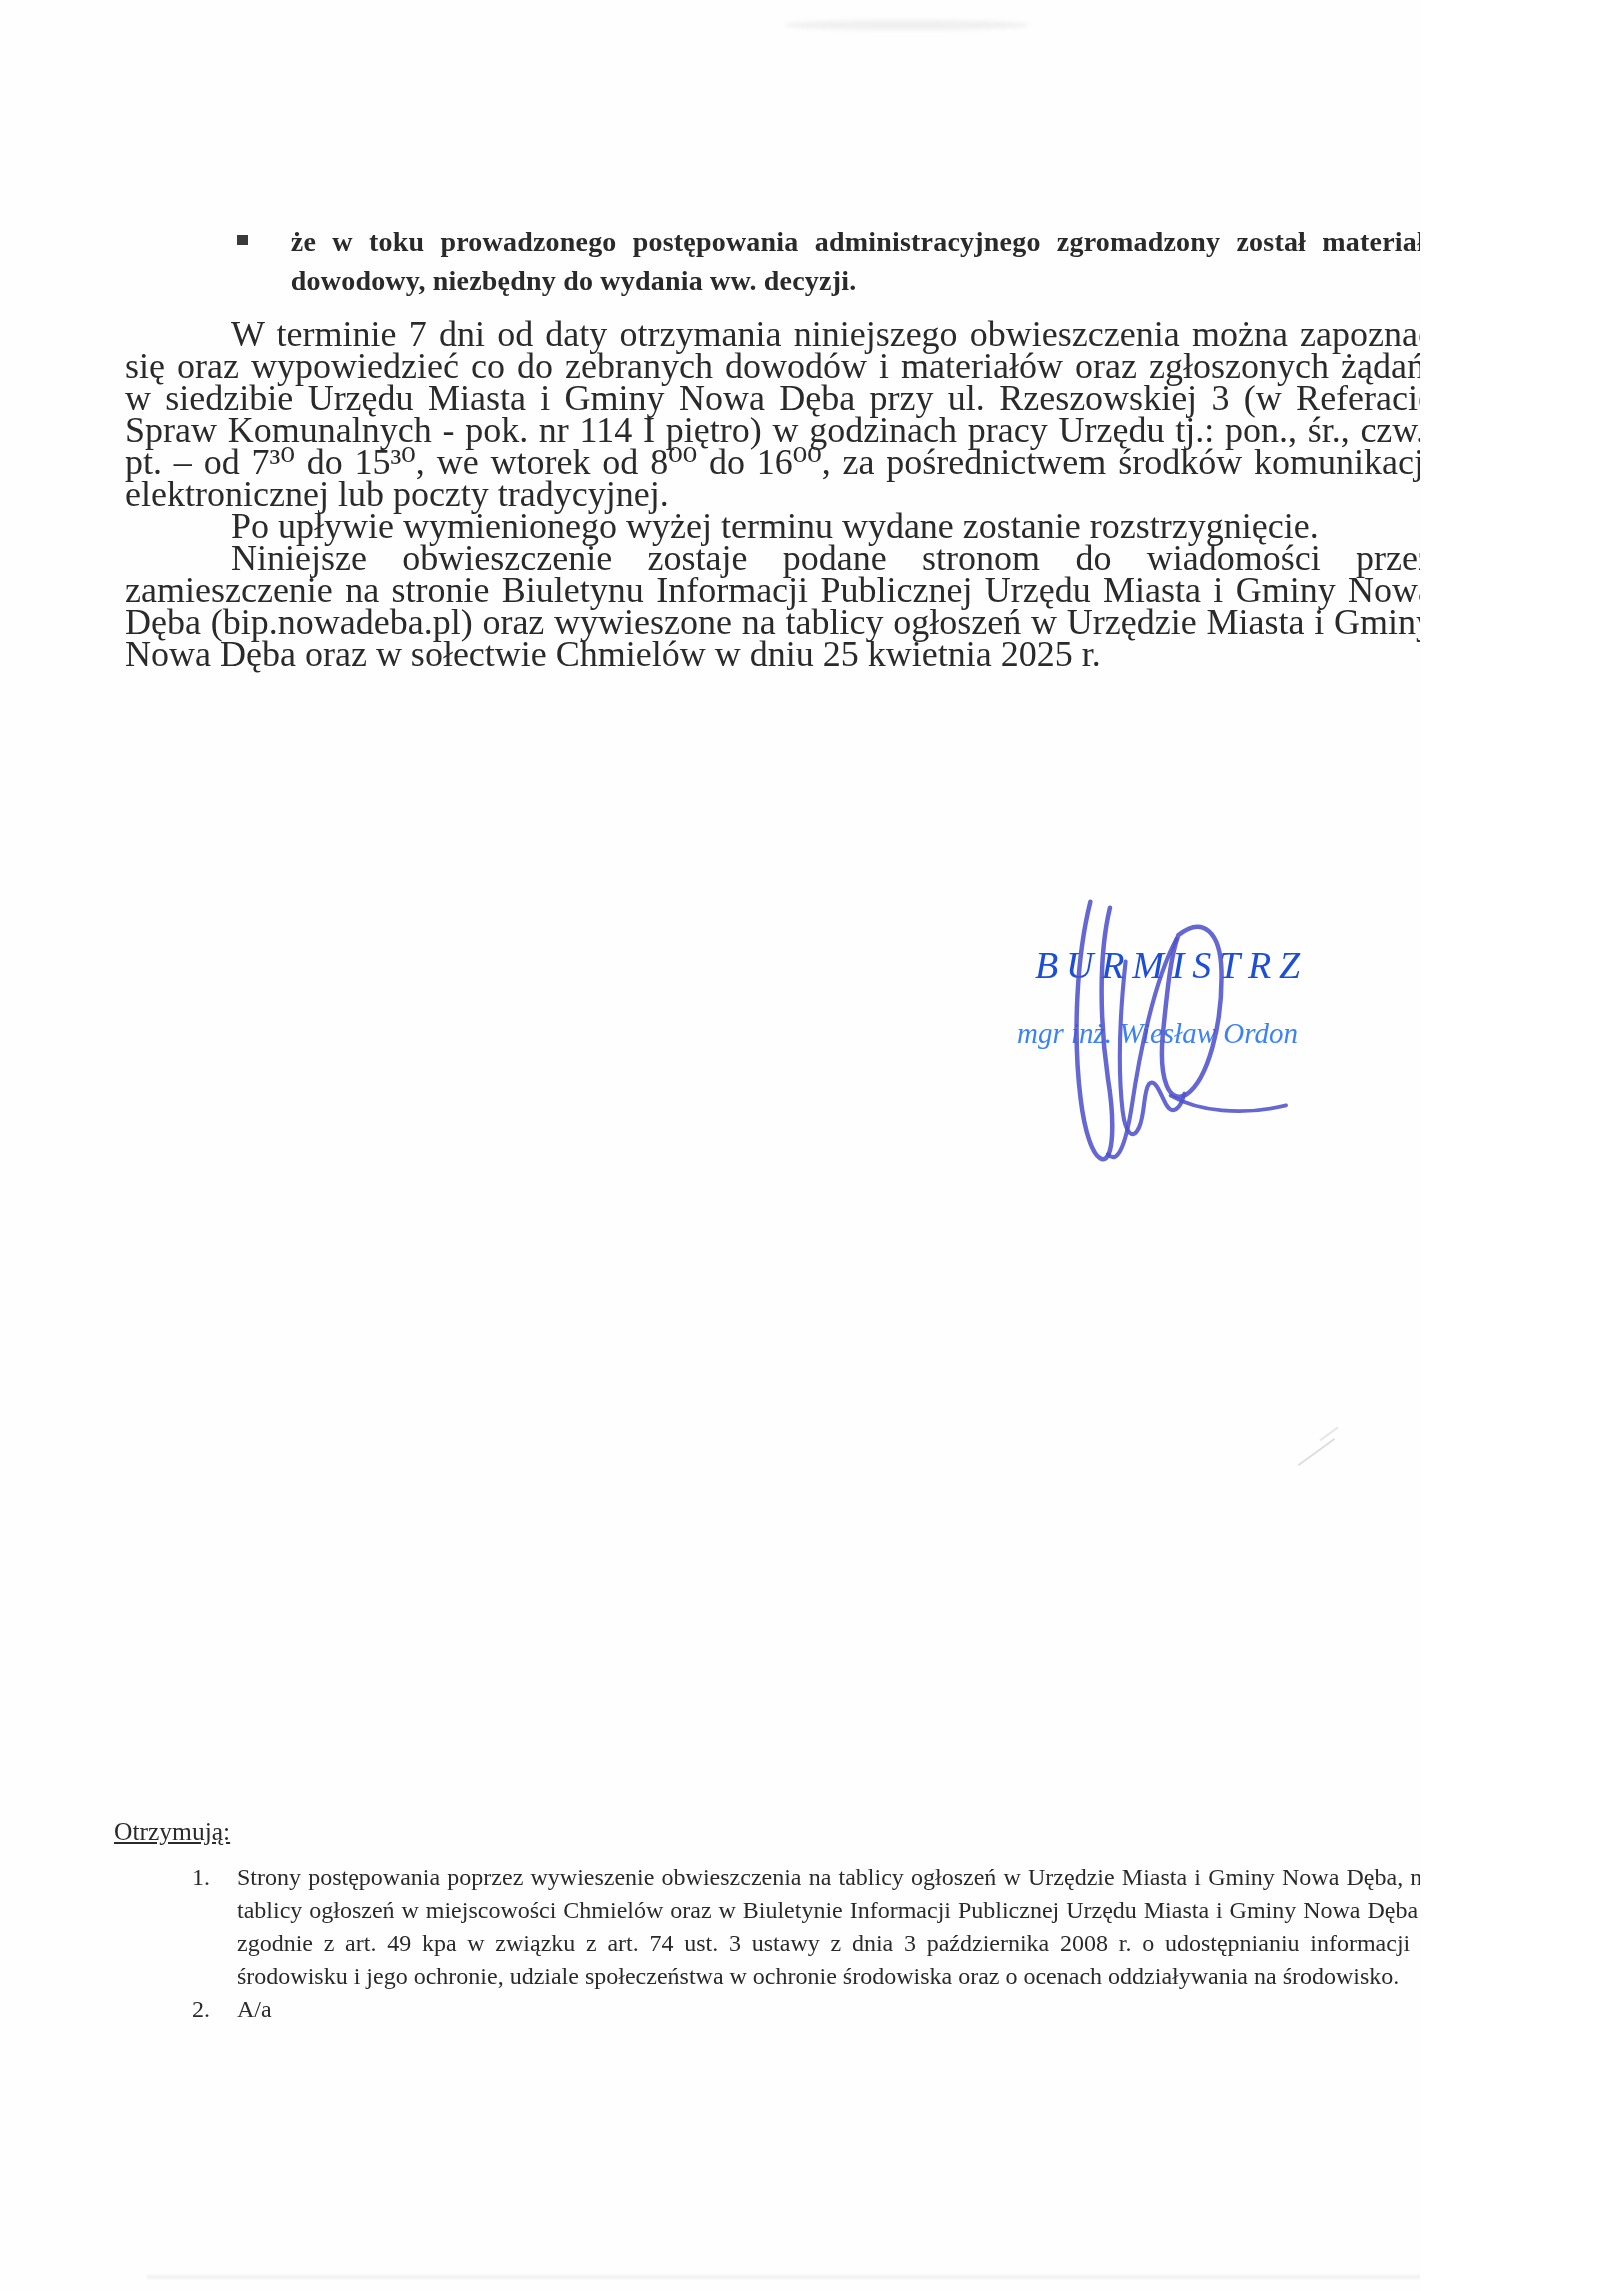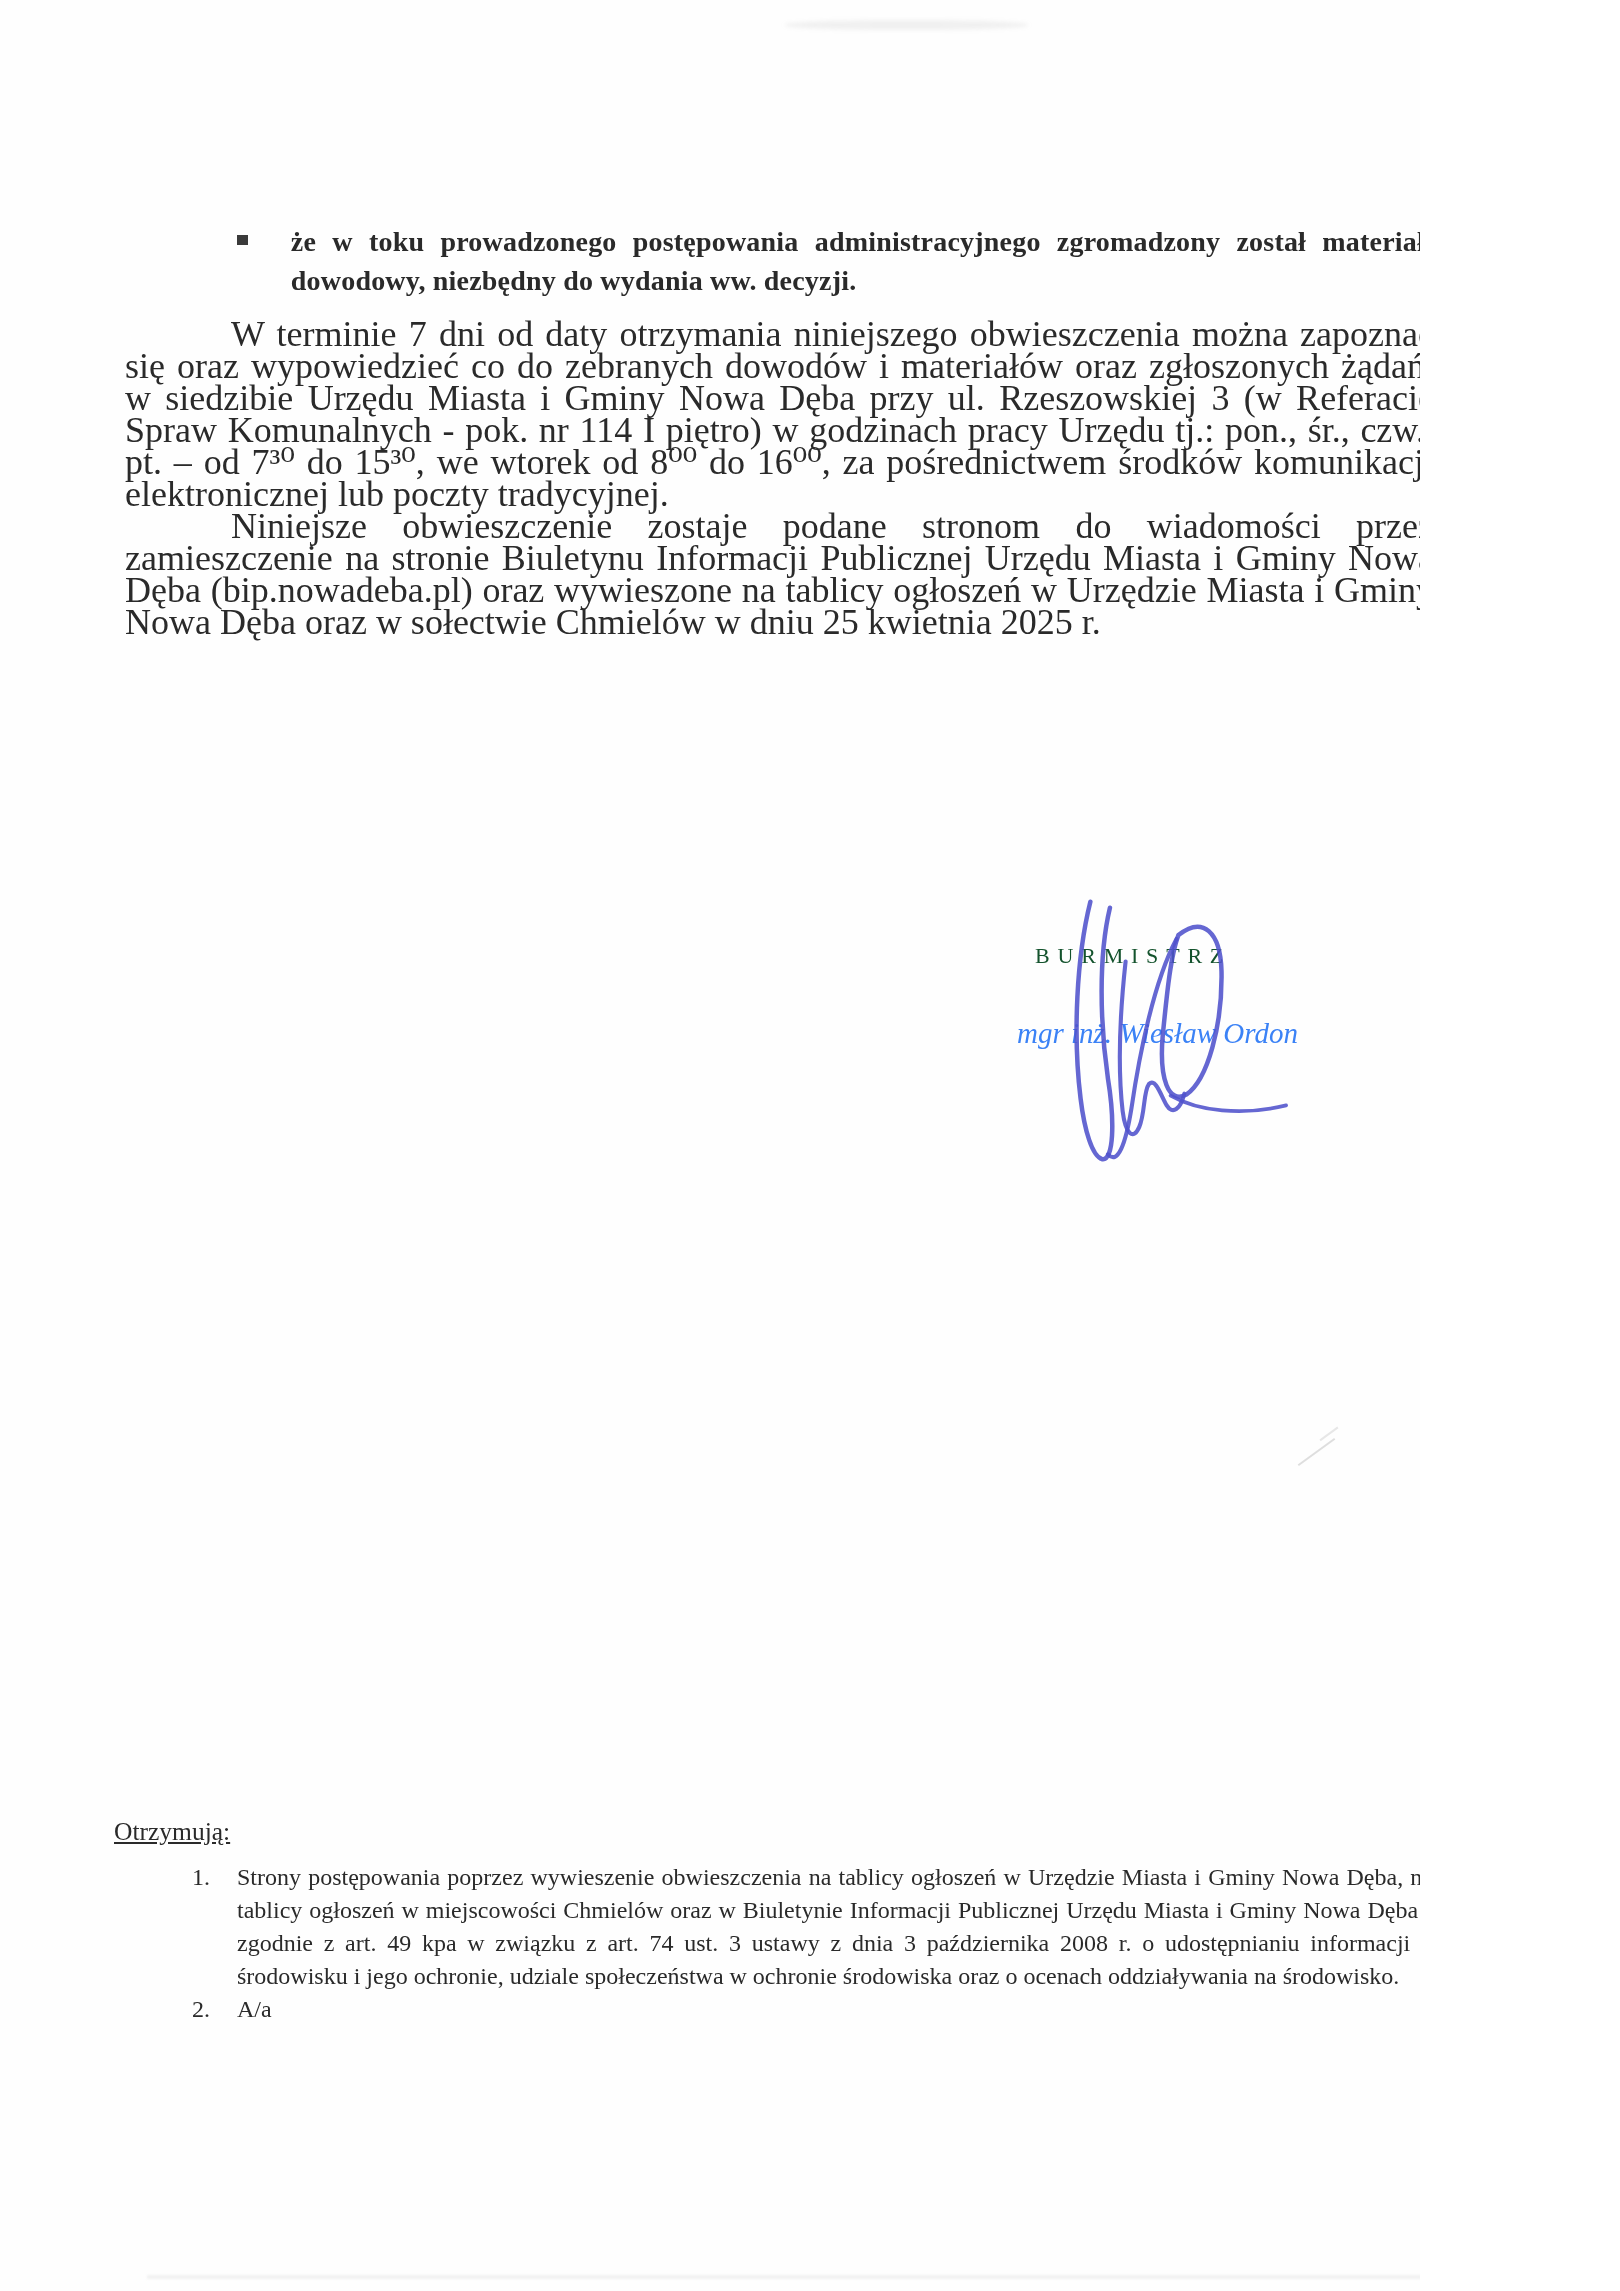--- a/index.html
+++ b/index.html
@@ -47,25 +47,26 @@
     line-height: 32px;
     text-align: justify;
   }
   .body-text p { margin: 0; text-indent: 106px; }
 
   
   .stamp-title {
     position: absolute;
     left: 1035px;
     top: 943px;
-    font-size: 22px;
+    font-size: 38px;
     letter-spacing: 7.8px;
-    color: #14532d;
+    color: #1d4ed8;
     white-space: nowrap;
     z-index: 2;
+    font-style: italic;
   }
   .stamp-name {
     position: absolute;
     left: 1017px;
     top: 1017px;
     font-size: 29px;
     font-style: italic;
     color: #3b82f6;
     white-space: nowrap;
     z-index: 2;
@@ -140,20 +141,21 @@
 
   <div class="smudge-top"></div>
 
   <div class="bullet-row">
     <div class="bullet-marker"></div>
     <div class="bullet-text">że w toku prowadzonego postępowania administracyjnego zgromadzony został materiał dowodowy, niezbędny do wydania ww. decyzji.</div>
   </div>
 
   <div class="body-text">
     <p>W terminie 7 dni od daty otrzymania niniejszego obwieszczenia można zapoznać się oraz wypowiedzieć co do zebranych dowodów i materiałów oraz zgłoszonych żądań, w siedzibie Urzędu Miasta i Gminy Nowa Dęba przy ul. Rzeszowskiej 3 (w Referacie Spraw Komunalnych - pok. nr 114 I piętro) w godzinach pracy Urzędu tj.: pon., śr., czw., pt. – od 7³⁰ do 15³⁰, we wtorek od 8⁰⁰ do 16⁰⁰, za pośrednictwem środków komunikacji elektronicznej lub poczty tradycyjnej.</p>
+    <p>Po upływie wymienionego wyżej terminu wydane zostanie rozstrzygnięcie.</p>
     <p>Niniejsze obwieszczenie zostaje podane stronom do wiadomości przez zamieszczenie na stronie Biuletynu Informacji Publicznej Urzędu Miasta i Gminy Nowa Dęba (bip.nowadeba.pl) oraz wywieszone na tablicy ogłoszeń w Urzędzie Miasta i Gminy Nowa Dęba oraz w sołectwie Chmielów w dniu 25 kwietnia 2025 r.</p>
   </div>
 
   <div class="stamp-title">BURMISTRZ</div>
   <div class="stamp-name">mgr inż. Wiesław Ordon</div>
 
   <svg class="signature-svg" viewBox="0 0 235 292" xmlns="http://www.w3.org/2000/svg">
     <g fill="none" stroke="#5052cc" stroke-opacity="0.88" stroke-linecap="round">
 
       <path stroke-width="4.6" d="M 30,14 C 16,70 12,150 20,215 C 24,248 32,274 42,277 C 54,279 55,238 48,195 C 40,140 38,70 50,20"></path>

